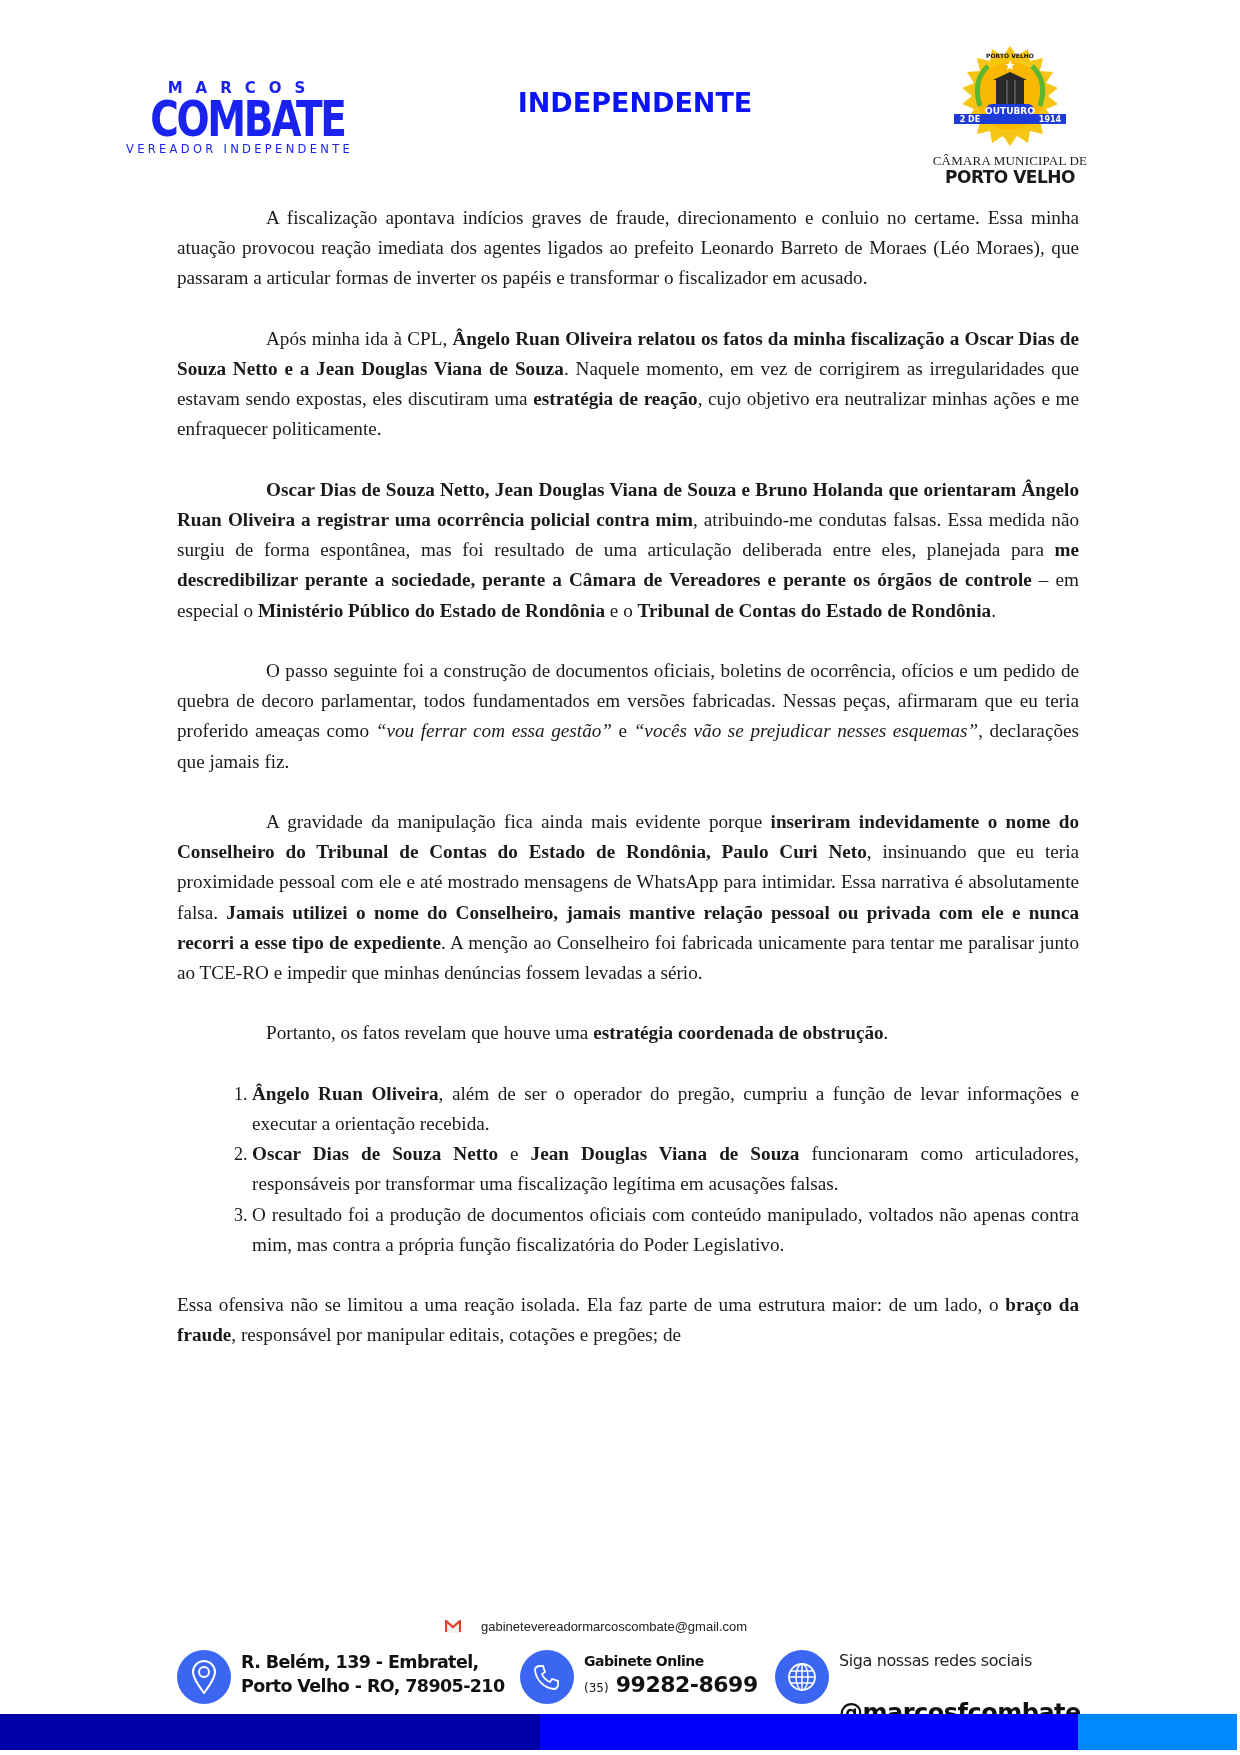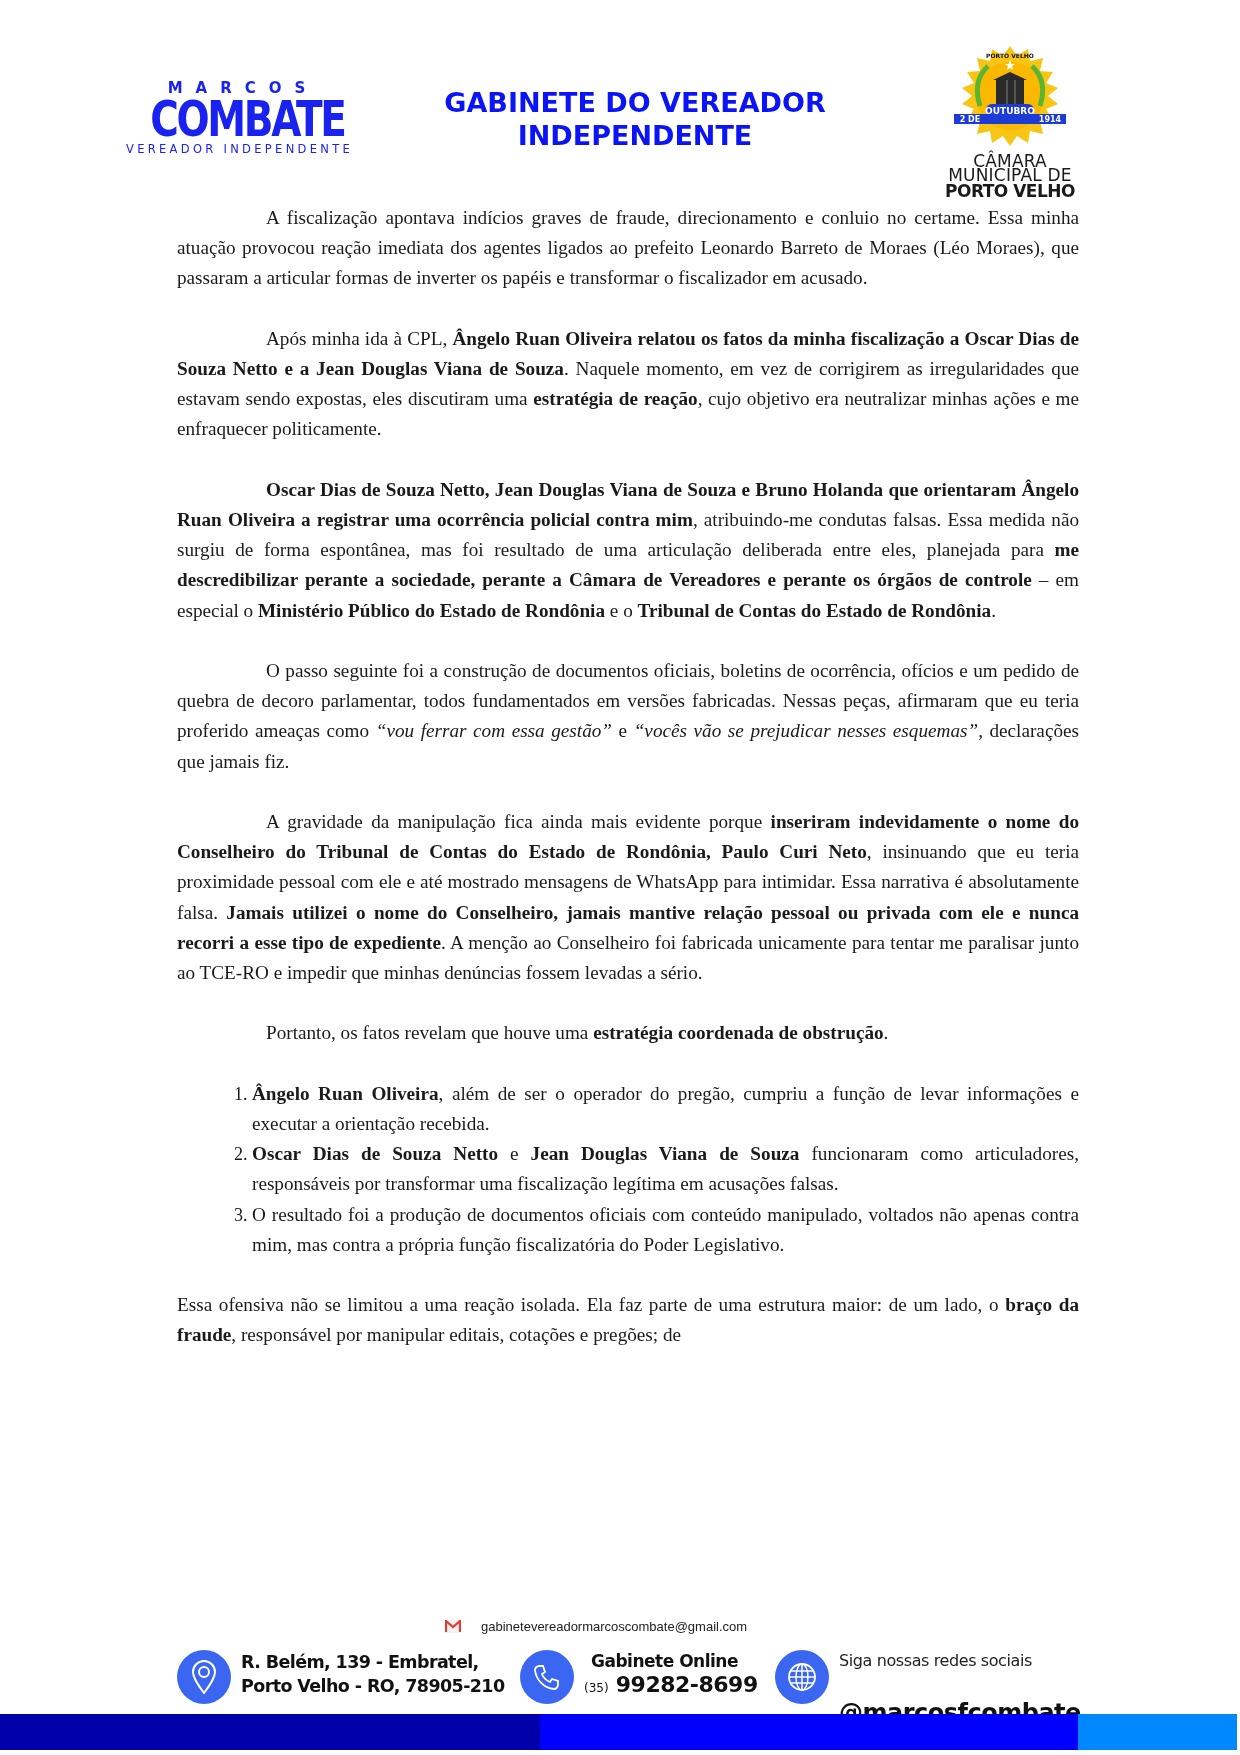--- a/index.html
+++ b/index.html
@@ -10,42 +10,42 @@
   .logo-combate { position: absolute; left: 126px; top: 80px; width: 220px; text-align: center; color: #1a22f0; }
   .logo-combate .marcos { font-family: "DejaVu Sans", sans-serif; font-weight: 700; font-size: 15px; letter-spacing: 13px; line-height: 16px; padding-left: 14px; }
   .logo-combate .combate { font-family: "DejaVu Sans", sans-serif; font-weight: 700; font-size: 50px; line-height: 46px; letter-spacing: -3px; transform: scaleX(0.78); transform-origin: center; white-space: nowrap; }
   .logo-combate .vereador { font-family: "DejaVu Sans", sans-serif; font-size: 11.5px; letter-spacing: 3.3px; line-height: 14px; white-space: nowrap; }
 
   .header-title { position: absolute; left: 370px; top: 86px; width: 530px; text-align: center; color: #0a14f5; font-family: "DejaVu Sans", sans-serif; font-weight: 700; font-size: 27px; line-height: 33px; }
 
   .camara-logo { position: absolute; left: 930px; top: 44px; width: 160px; height: 150px; }
   .camara-logo svg { display: block; margin: 0 auto; }
   .camara-name { text-align: center; font-family: "DejaVu Sans", sans-serif; color: #1a1a1a; }
-  .camara-name .l1 { font-size: 17px; font-weight: 400; letter-spacing: 0.2px; line-height: 14px; }
+  .camara-name .l1 { font-size: 13px; font-weight: 400; letter-spacing: 0.2px; line-height: 14px; font-family: Liberation Serif, serif; }
   .camara-name .l2 { font-size: 17px; font-weight: 700; line-height: 18px; letter-spacing: -0.5px; }
 
   
   .content { position: absolute; left: 177px; top: 203px; width: 902px; font-family: Liberation Serif, serif; font-size: 19.2px; line-height: 30.2px; color: #1a1a1a; }
   .content p { margin: 0 0 30.2px 0; text-align: justify; }
   .content p.indent { text-indent: 89px; }
   .content b { font-weight: 700; }
   .content i { font-style: italic; }
   .content ol { margin: 0 0 30.2px 0; padding: 0 0 0 75px; }
   .content ol li { text-align: justify; padding-left: 0; }
   .content ol li::marker { font-family: "Liberation Serif", serif; font-size: 18px; }
 
   
   .email-line { position: absolute; left: 445px; top: 1619px; font-family: "Liberation Sans", sans-serif; font-size: 13px; color: #222; display: flex; align-items: center; gap: 20px; }
   .gmail-icon { display: inline-block; width: 16px; height: 13px; }
   .contact-row { position: absolute; top: 1647px; left: 0; width: 1240px; height: 60px; }
   .contact { position: absolute; display: flex; align-items: flex-start; }
   .circle-icon { width: 54px; height: 54px; border-radius: 50%; background: #3a66f2; display: flex; align-items: center; justify-content: center; flex-shrink: 0; }
   .contact-text { margin-left: 10px; font-family: "DejaVu Sans", sans-serif; color: #111; }
   .c-addr .contact-text div { font-weight: 700; font-size: 17.5px; line-height: 24px; letter-spacing: -0.6px; }
-  .c-phone .t1 { font-weight: 700; font-size: 17px; line-height: 22px; letter-spacing: -0.5px; margin-left: 7px; }
+  .c-phone .t1 { font-weight: 700; font-size: 14px; line-height: 22px; letter-spacing: -0.5px; }
   .c-phone .t2 { font-size: 22px; font-weight: 700; line-height: 26px; letter-spacing: -0.5px; }
   .c-phone .t2 .ddd { font-size: 12px; font-weight: 400; letter-spacing: 0; }
   .c-social .t1 { font-size: 16px; font-weight: 400; line-height: 22px; color: #222; letter-spacing: -0.4px; }
   .c-social .t2 { font-size: 24px; font-weight: 700; line-height: 26px; letter-spacing: -0.5px; margin-top: 28px; }
 
   .footer-bar { position: absolute; top: 1714px; left: 0; width: 1240px; height: 36px; display: flex; }
   .footer-bar .seg1 { width: 540px; background: #0000aa; }
   .footer-bar .seg2 { width: 538px; background: #0000ff; }
   .footer-bar .seg3 { width: 159px; background: #0088ff; }
 </style>
@@ -53,21 +53,20 @@
 <body>
 
 <div class="header">
   <div class="logo-combate">
     <div class="marcos">MARCOS</div>
     <div class="combate">COMBATE</div>
     <div class="vereador">VEREADOR INDEPENDENTE</div>
   </div>
 
   <div class="header-title">
-    <div>GABINETE DO VEREADOR</div>
     <div>INDEPENDENTE</div>
   </div>
 
   <div class="camara-logo">
     <svg width="130" height="110" viewBox="0 0 130 110">
       <g transform="translate(65,52)">
         <polygon fill="#f7c614" points="0,-50 7,-40 18,-47 20,-35 33,-38 30,-25 43,-24 36,-13 48,-8 38,0 48,8 36,13 43,24 30,25 33,38 20,35 18,47 7,40 0,50 -7,40 -18,47 -20,35 -33,38 -30,25 -43,24 -36,13 -48,8 -38,0 -48,-8 -36,-13 -43,-24 -30,-25 -33,-38 -20,-35 -18,-47 -7,-40"></polygon>
         <circle r="34" fill="#fbb800"></circle>
         <path d="M-30,10 Q-38,-15 -22,-30" stroke="#5bb531" stroke-width="5" fill="none"></path>
         <path d="M30,10 Q38,-15 22,-30" stroke="#5bb531" stroke-width="5" fill="none"></path>

